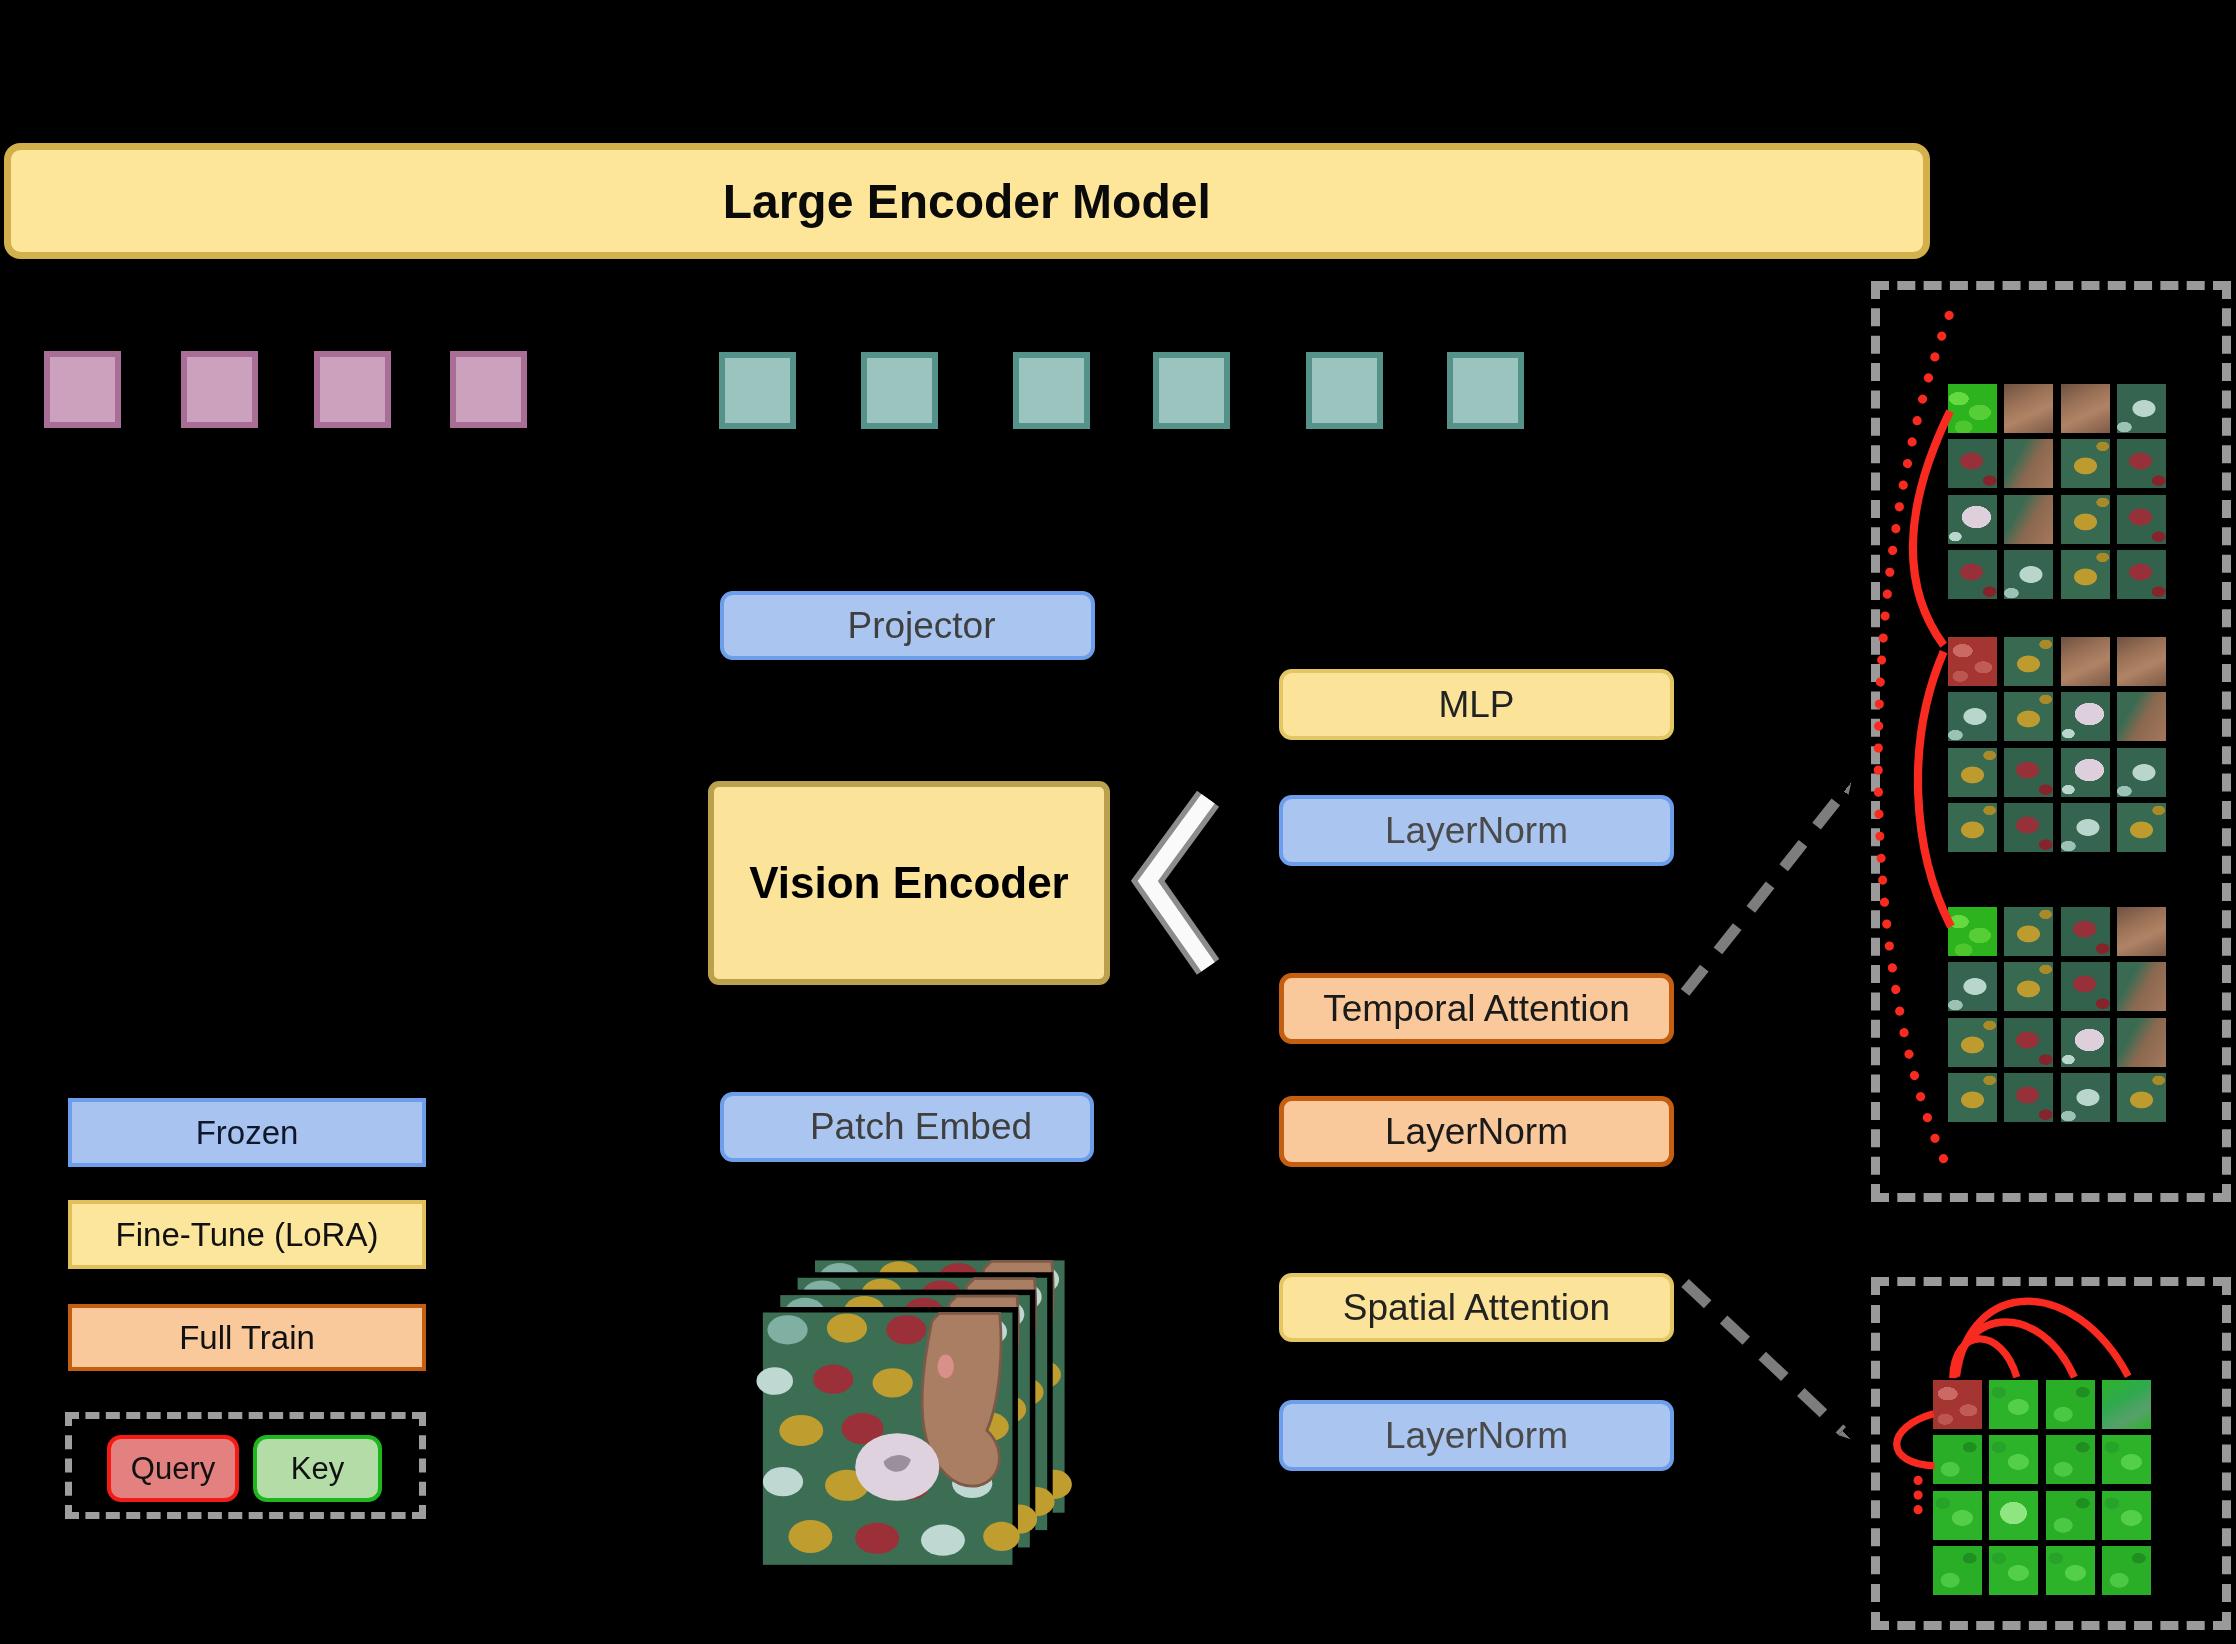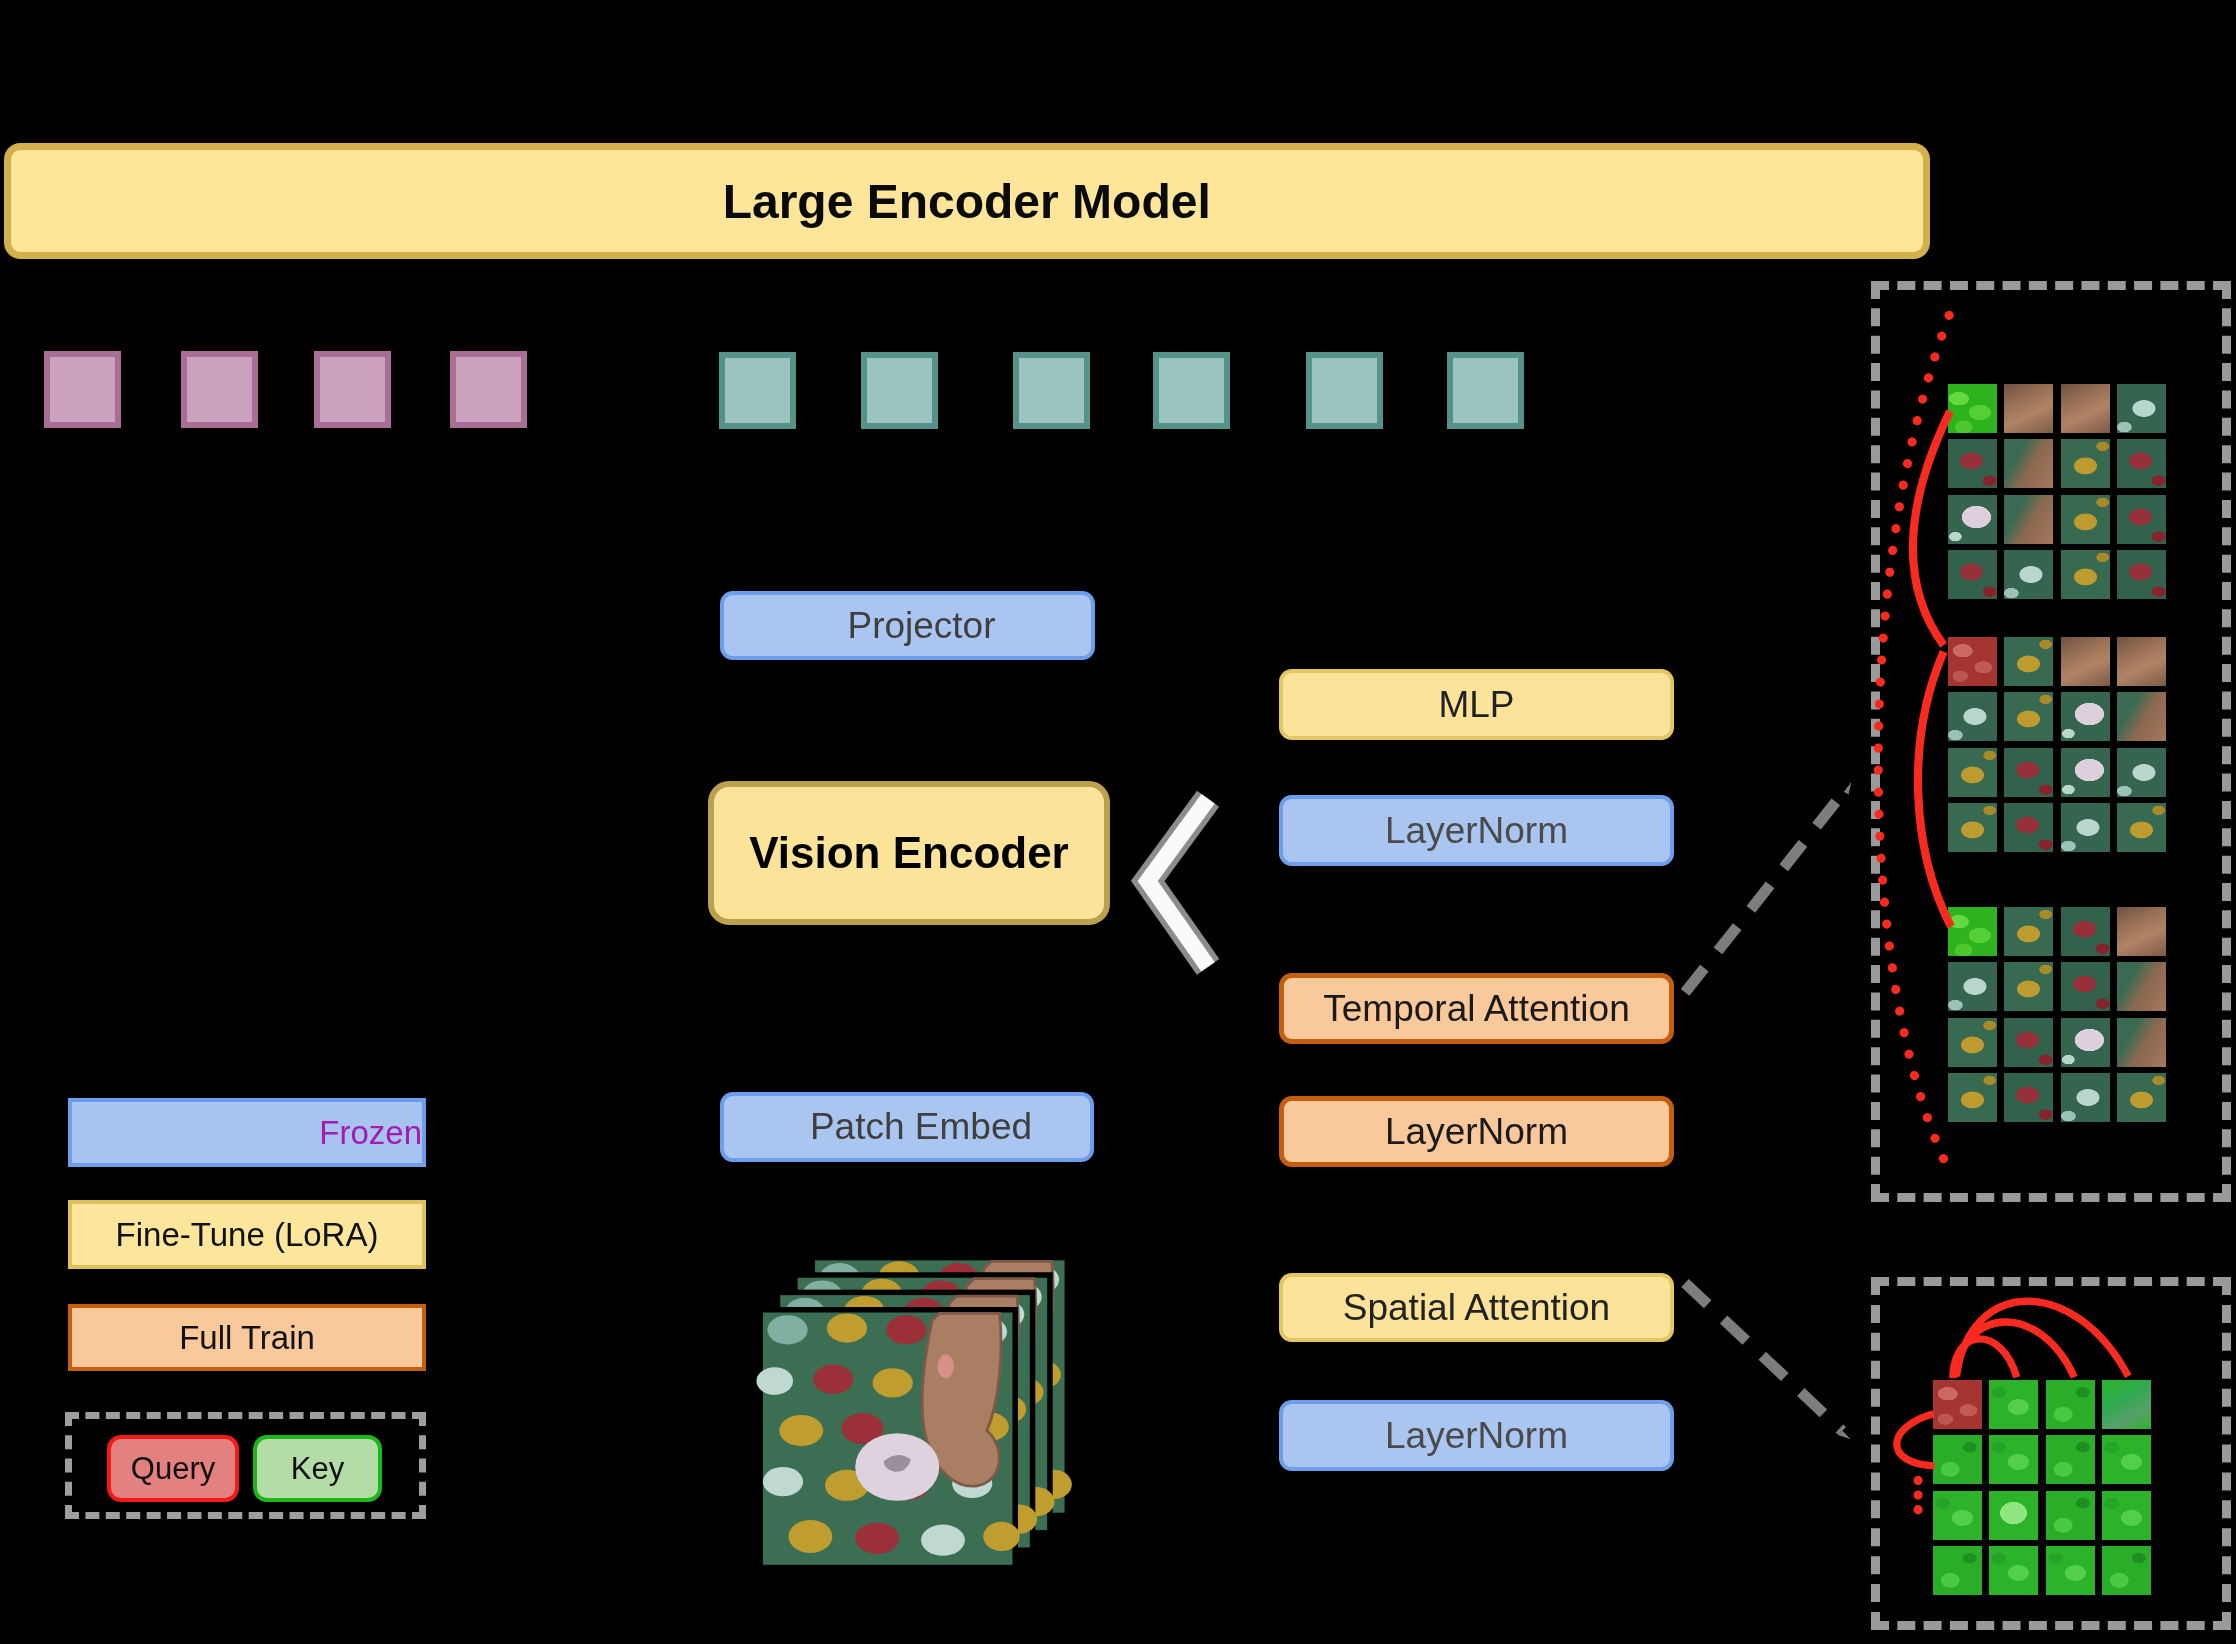--- a/index.html
+++ b/index.html
@@ -6,34 +6,34 @@
   #stage{position:relative;width:2237px;height:1645px;background:#000;overflow:hidden;
          font-family:"Liberation Sans", sans-serif;}
   .box{position:absolute;display:flex;align-items:center;justify-content:center;
        box-sizing:border-box;text-align:center;border-radius:14px;}
   
   .llm-bar{left:3.7px;top:143px;width:1926px;height:116px;background:#FDE59A;
            border:7.3px solid #D2B04C;border-radius:16.4px;font-size:48px;font-weight:bold;color:#0a0a0a;}
   .blue-box{background:#A9C5F0;border:4.6px solid #6D9EEB;border-radius:12.8px;color:#3f3f3f;font-size:37px;padding-left:28px;}
   .projector{left:720px;top:591px;width:375px;height:69px;}
   .patch-embed{left:720px;top:1092px;width:374px;height:70px;}
-  .vision-encoder{left:708px;top:781px;width:402px;height:144px;background:#FBE49A;
-           border:6.4px solid #BBA04E;border-radius:21px;font-size:44px;font-weight:bold;color:#000;}
+  .vision-encoder{left:708px;top:781px;width:402px;height:204px;background:#FBE49A;
+           border:6.4px solid #BBA04E;border-radius:11px;font-size:44px;font-weight:bold;color:#000;}
   
   .rc{left:1279px;width:395px;height:71px;border-radius:12.8px;font-size:37px;}
   .yellow-box{background:#FBE49A;border:4.6px solid #E2C764;color:#222;}
   .orange-box{background:#F9C99C;border:5.5px solid #C45F11;color:#1a1a1a;}
   .blue-rc{background:#A9C5F0;border:4.6px solid #6D9EEB;color:#4a4a4a;}
   
   .tok{position:absolute;width:77px;height:77px;box-sizing:border-box;}
   .tok-q{background:#CBA1BD;border:6.4px solid #A96E96;}
   .tok-v{background:#9BC4BE;border:6.4px solid #54928A;}
   
   .lg{left:68px;width:358px;box-sizing:border-box;border-radius:0;font-size:33px;}
-  .lg-frozen{top:1098px;height:69px;background:#A8C3EF;border:4.6px solid #6D9EEB;color:#a21caf;justify-content:flex-end;}
+  .lg-frozen{top:1098px;height:69px;background:#A8C3EF;border:4.6px solid #6D9EEB;color:#0f172a;}
   .lg-ft{top:1200px;height:69px;background:#FBE69B;border:4.6px solid #DFC05A;color:#111;}
   .lg-full{top:1304px;height:67px;background:#F9C99C;border:4.6px solid #C45F11;color:#111;}
   .lg-dash{left:65px;top:1412px;width:361px;height:107px;border:7.3px dashed #9E9E9E;
            box-sizing:border-box;position:absolute;}
   .lg-query{left:107px;top:1435px;width:132px;height:67px;background:#E2817F;border:4.6px solid #F31B15;font-size:31px;color:#111;}
   .lg-key{left:253px;top:1435px;width:129px;height:67px;background:#B3DCA6;border:4.6px solid #1DB71D;font-size:31px;color:#111;}
   
   .panel{position:absolute;border:9.1px dashed #9A9A9A;box-sizing:border-box;background:transparent;}
   .panel-temporal{left:1871px;top:281px;width:360px;height:921px;}
   .panel-spatial{left:1871px;top:1277px;width:360px;height:353px;}

